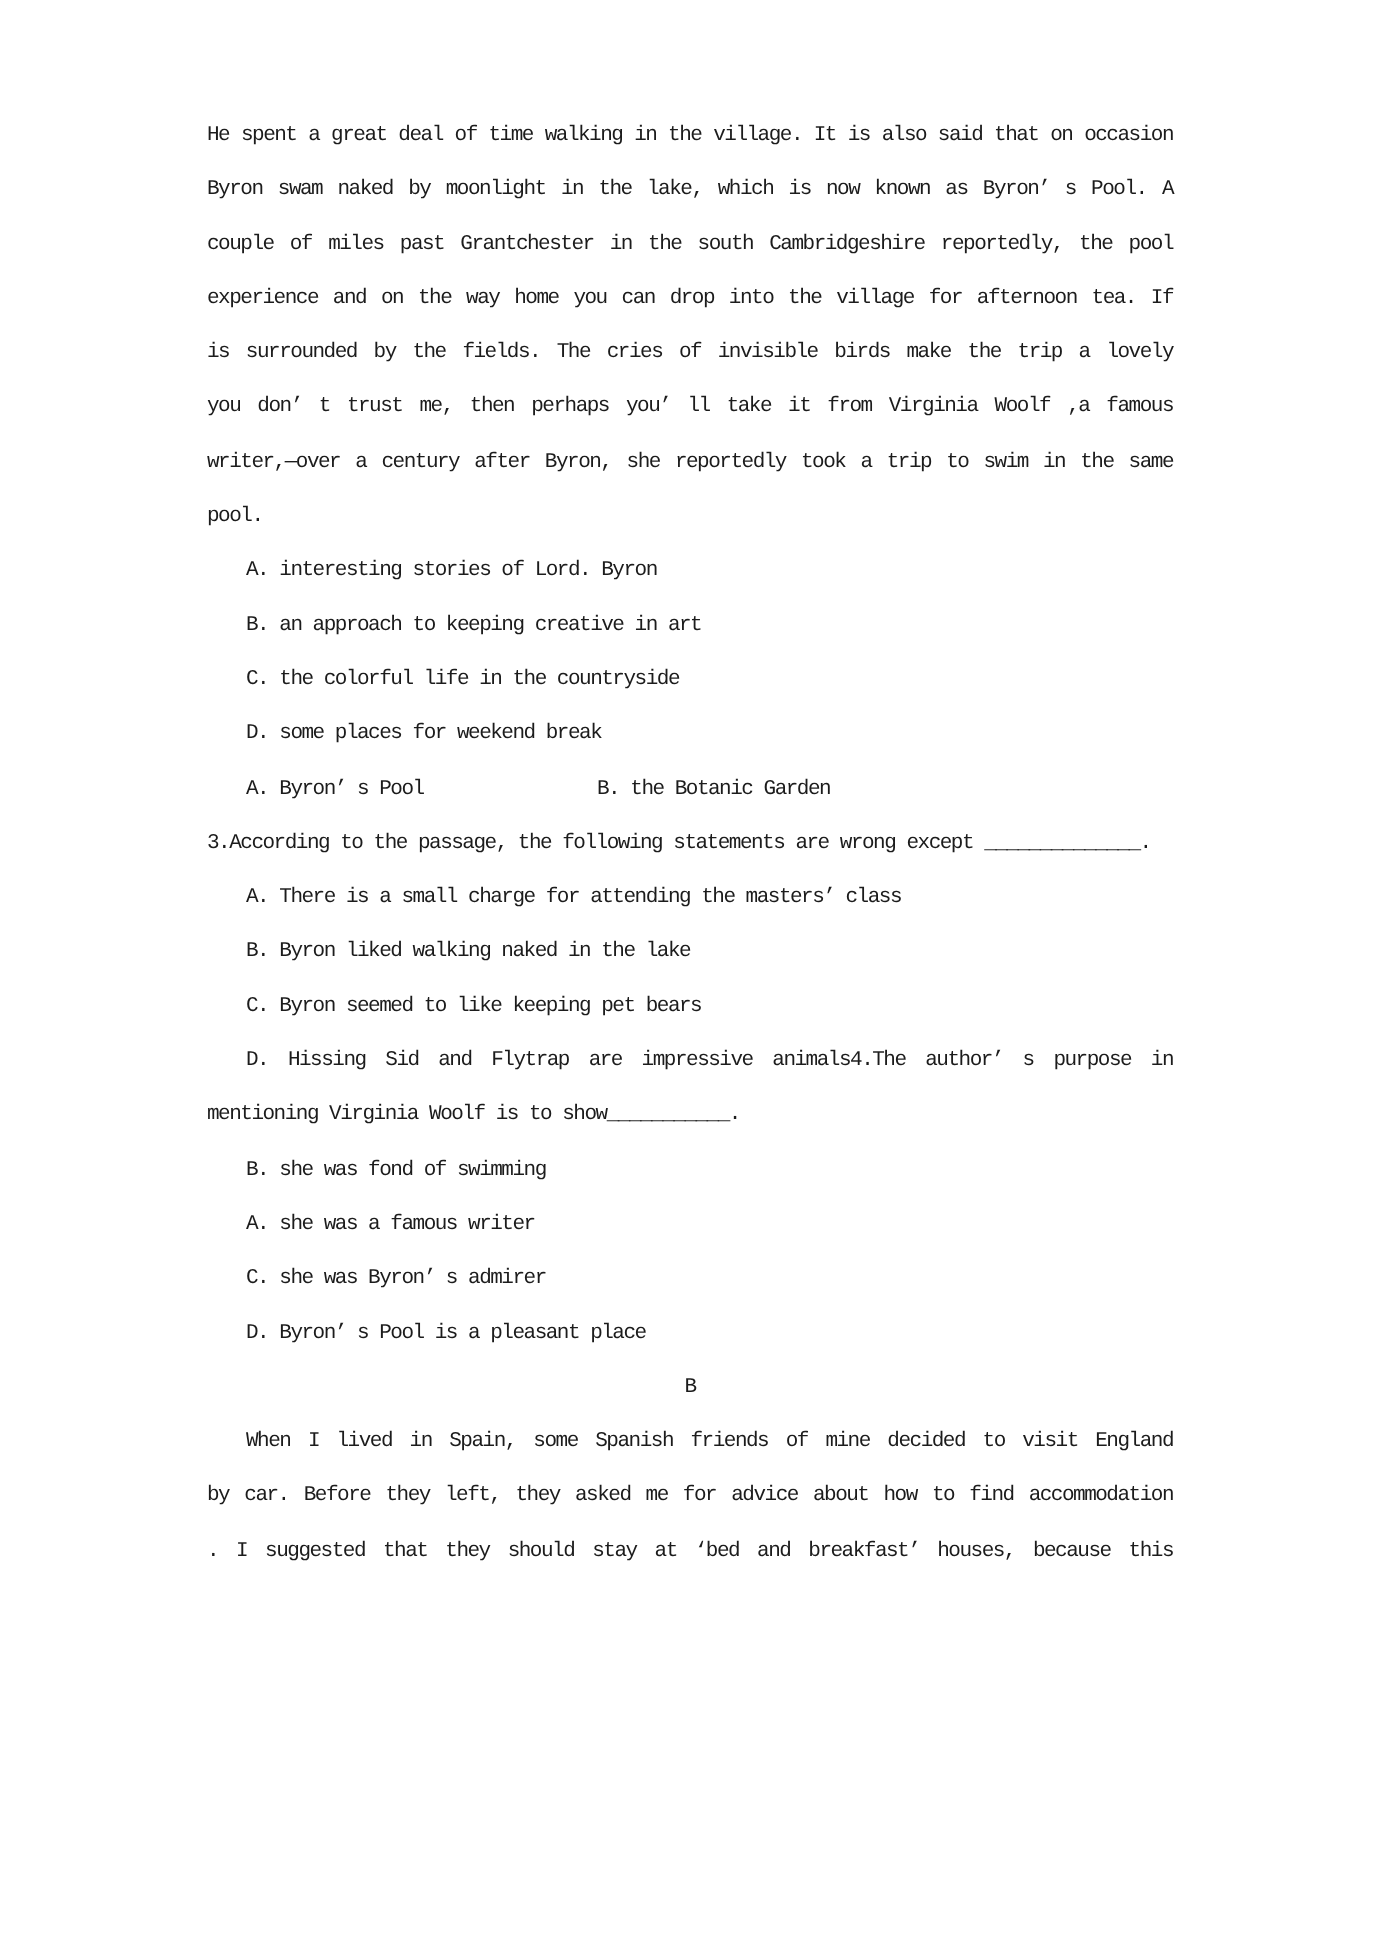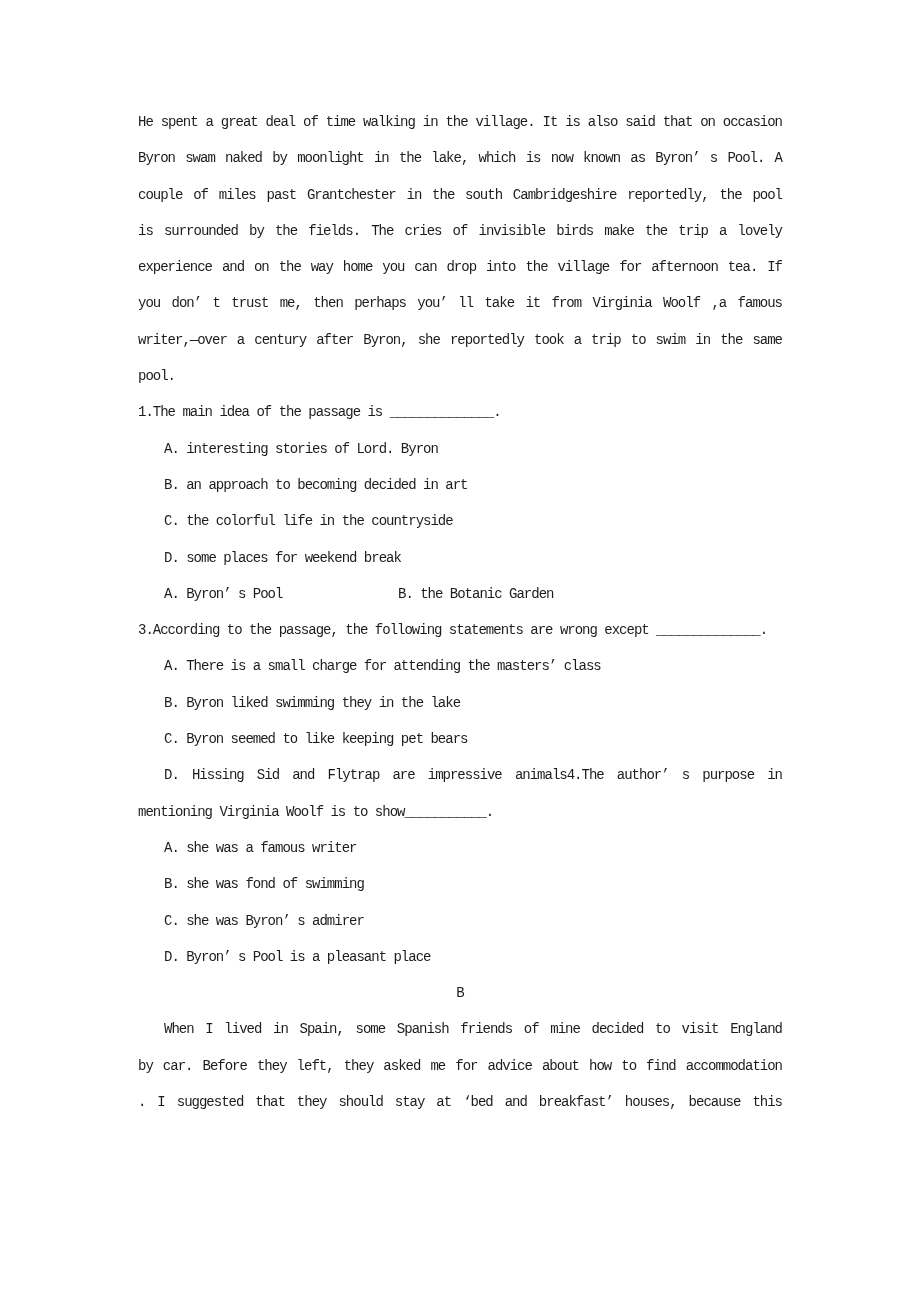--- a/index.html
+++ b/index.html
@@ -12,21 +12,21 @@
     height: 1302px;
     overflow: hidden;
     font-family: "Liberation Mono", "DejaVu Sans Mono", monospace;
     font-size: 14px;
     letter-spacing: -1px;
     color: #1c1c1c;
   }
   .doc {
     box-sizing: content-box;
     width: 644px;
-    padding: 104px 138px 0 138px;
+    padding: 72px 138px 0 138px;
   }
   .ln {
     height: 36.3px;
     line-height: 36.3px;
     overflow: visible;
   }
   
   .fill {
     text-align: justify;
     text-align-last: justify;
@@ -52,45 +52,44 @@
   }
 </style>
 </head>
 <body>
 
 <div class="doc">
 
   <div class="ln fill">He spent a great deal of time walking in the village. It is also said that on occasion</div>
   <div class="ln fill">Byron swam naked by moonlight in the lake, which is now known as Byron’ s Pool. A</div>
   <div class="ln fill">couple of miles past Grantchester in the south Cambridgeshire reportedly, the pool</div>
+  <div class="ln fill">experience and on the way home you can drop into the village for afternoon tea. If</div>
   <div class="ln fill">is surrounded by the fields. The cries of invisible birds make the trip a lovely</div>
-  <div class="ln fill">experience and on the way home you can drop into the village for afternoon tea. If</div>
   <div class="ln fill">you don’ t trust me, then perhaps you’ ll take it from Virginia Woolf ,a famous</div>
   <div class="ln fill">writer,—over a century after Byron, she reportedly took a trip to swim in the same</div>
   <div class="ln">pool.</div>
 
-  <div class="ln">1.The main idea of the passage is ______________.</div>
   <div class="ln opt">A. interesting stories of Lord. Byron</div>
-  <div class="ln opt">B. an approach to becoming decided in art</div>
+  <div class="ln opt">B. an approach to keeping creative in art</div>
   <div class="ln opt">C. the colorful life in the countryside</div>
   <div class="ln opt">D. some places for weekend break</div>
 
   <div class="ln opt cols">
     <span class="c1">A. Byron’ s Pool</span><span>B. the Botanic Garden</span>
   </div>
 
   <div class="ln">3.According to the passage, the following statements are wrong except ______________.</div>
   <div class="ln opt">A. There is a small charge for attending the masters’ class</div>
-  <div class="ln opt">B. Byron liked swimming they in the lake</div>
+  <div class="ln opt">B. Byron liked walking naked in the lake</div>
   <div class="ln opt">C. Byron seemed to like keeping pet bears</div>
   <div class="ln opt fill">D. Hissing Sid and Flytrap are impressive animals4.The author’ s purpose in</div>
   <div class="ln">mentioning Virginia Woolf is to show___________.</div>
 
+  <div class="ln opt">B. she was fond of swimming</div>
   <div class="ln opt">A. she was a famous writer</div>
-  <div class="ln opt">B. she was fond of swimming</div>
   <div class="ln opt">C. she was Byron’ s admirer</div>
   <div class="ln opt">D. Byron’ s Pool is a pleasant place</div>
 
   <div class="ln center">B</div>
 
   <div class="ln fill indent">When I lived in Spain, some Spanish friends of mine decided to visit England</div>
   <div class="ln fill">by car. Before they left, they asked me for advice about how to find accommodation</div>
   <div class="ln fill">. I suggested that they should stay at ‘bed and breakfast’ houses, because this</div>
 
 </div>

